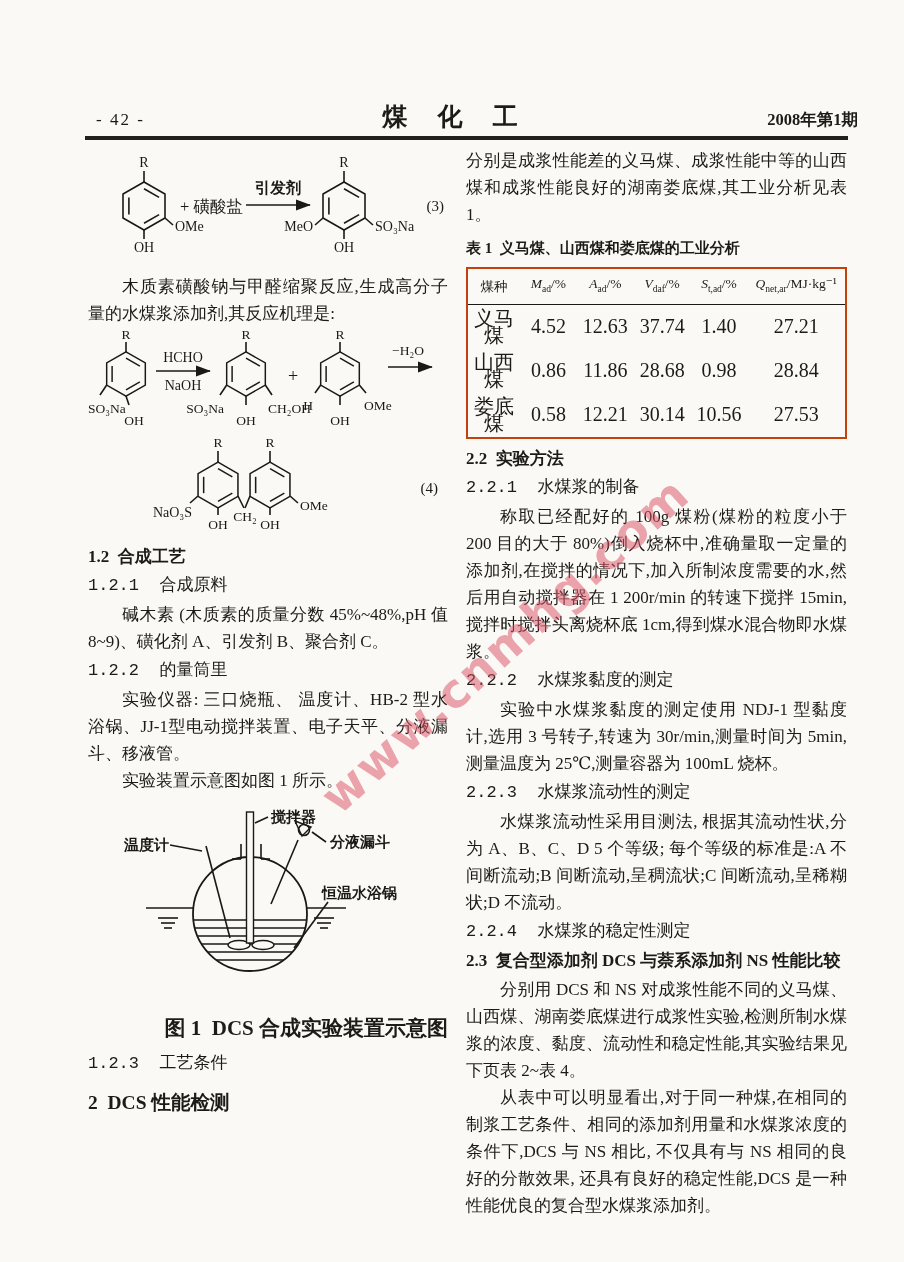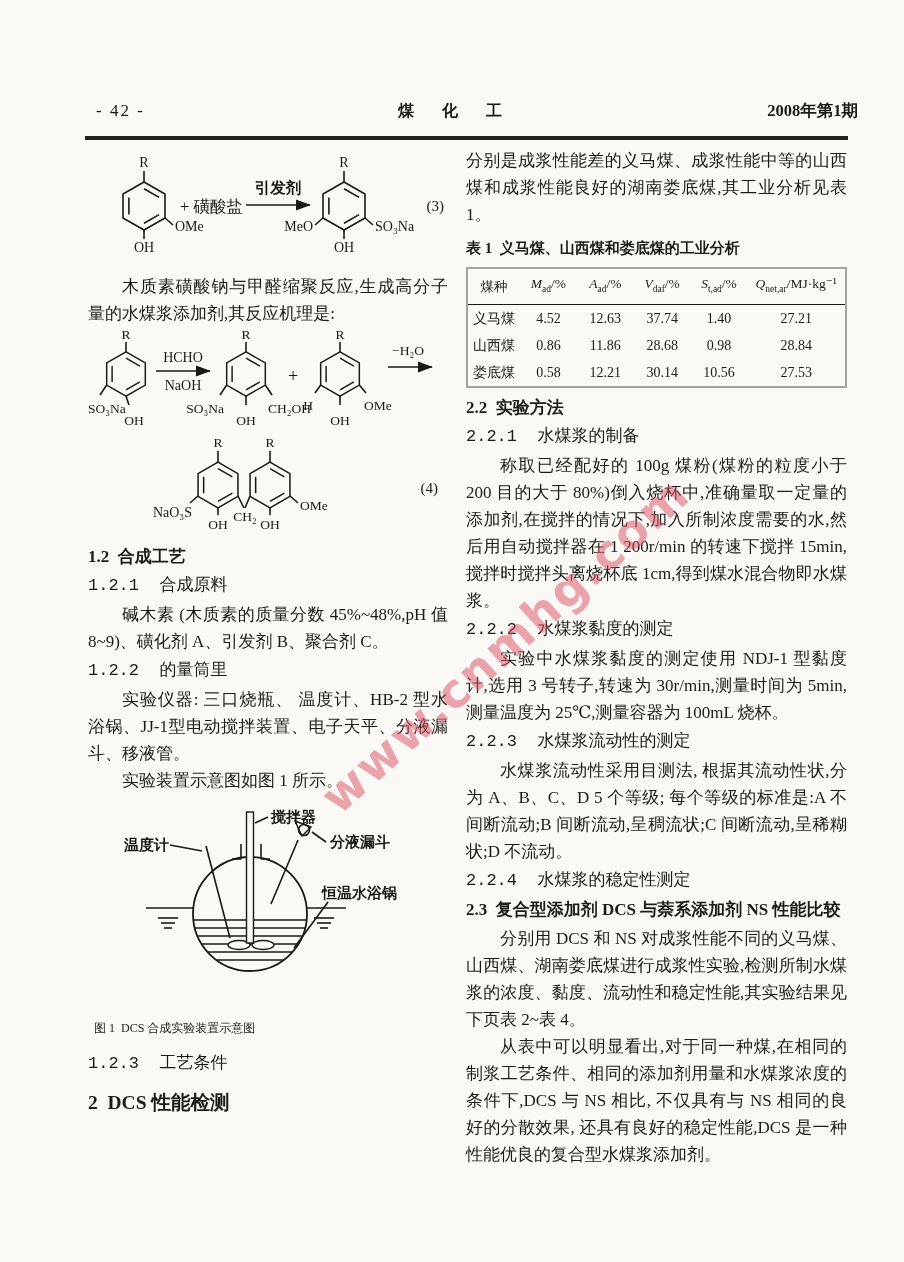--- a/index.html
+++ b/index.html
@@ -2,45 +2,45 @@
 <html lang="zh"><head>
 <meta charset="utf-8">
 <style>
   html,body{margin:0;padding:0;background:#e7e6e2;}
   .page{position:relative;width:904px;height:1262px;background:#faf9f6;overflow:hidden;
         font-family:"Liberation Serif","DejaVu Serif",serif;color:#1d1b18;}
   
   .hdr{position:absolute;left:96px;top:100px;width:762px;display:flex;
        justify-content:space-between;align-items:baseline;font-size:17px;}
   .hdr .pn{letter-spacing:2px;}
-  .hdr .jt{font-weight:bold;font-size:16px;letter-spacing:12px;}
+  .hdr .jt{font-weight:bold;font-size:25px;letter-spacing:12px;}
   .hdr .iss{font-weight:bold;font-size:16.5px;}
   .rule{position:absolute;left:85px;top:136px;width:763px;height:4px;background:#23211e;}
   
   .col{position:absolute;top:147px;font-size:17px;line-height:27px;text-align:justify;}
   .col.left{left:88px;width:360px;}
   .col.right{left:466px;width:381px;}
   p{margin:0;text-indent:2em;}
   p.noind{text-indent:0;}
   .hsec{font-weight:bold;white-space:pre-wrap;margin:2px 0;}
   .hsub{white-space:pre-wrap;margin:2px 0;font-family:Liberation Mono, monospace;}
   .hbig{font-weight:bold;font-size:19.5px;margin:12px 0 8px;white-space:pre-wrap;}
   
   svg.chem{display:block;margin:2px 0;}
   svg line{stroke:#1b1916;stroke-width:1.6;}
   svg text{font-family:"Liberation Serif","DejaVu Serif",serif;fill:#1b1916;}
   
   .figwrap{margin:4px 0 0 6px;}
-  .figcap{font-weight:normal;text-align:left;font-size:12px;margin:4px 0 8px;white-space:pre-wrap;}
+  .figcap{font-weight:bold;text-align:right;font-size:21px;margin:4px 0 8px;white-space:pre-wrap;}
   
   .tcap{font-weight:bold;font-size:15px;margin:7px 0 5px;white-space:pre-wrap;}
-  table.t1{width:100%;border-collapse:collapse;border:2px solid #a3a3a3;font-size:13.5px;
+  table.t1{width:100%;border-collapse:collapse;border:2px solid #c2410c;font-size:13.5px;
            text-align:center;line-height:17px;margin-bottom:6px;}
   .t1 th{font-weight:normal;border-bottom:1.7px solid #1b1916;padding:6px 0;white-space:nowrap;}
-  .t1 td{padding:5px 0;font-size:14px;}
+  .t1 td{padding:5px 0;font-size:20px;}
   .var{font-style:italic;}
   .t1 sub{font-size:9.5px;}
   
   .watermark{position:absolute;left:505px;top:645px;
              transform:translate(-50%,-50%) rotate(-42deg);
              font-family:"DejaVu Sans",sans-serif;font-weight:bold;font-size:47px;
              letter-spacing:2px;opacity:.5;white-space:nowrap;z-index:6;pointer-events:none;}
 </style>
 </head>
 <body>

